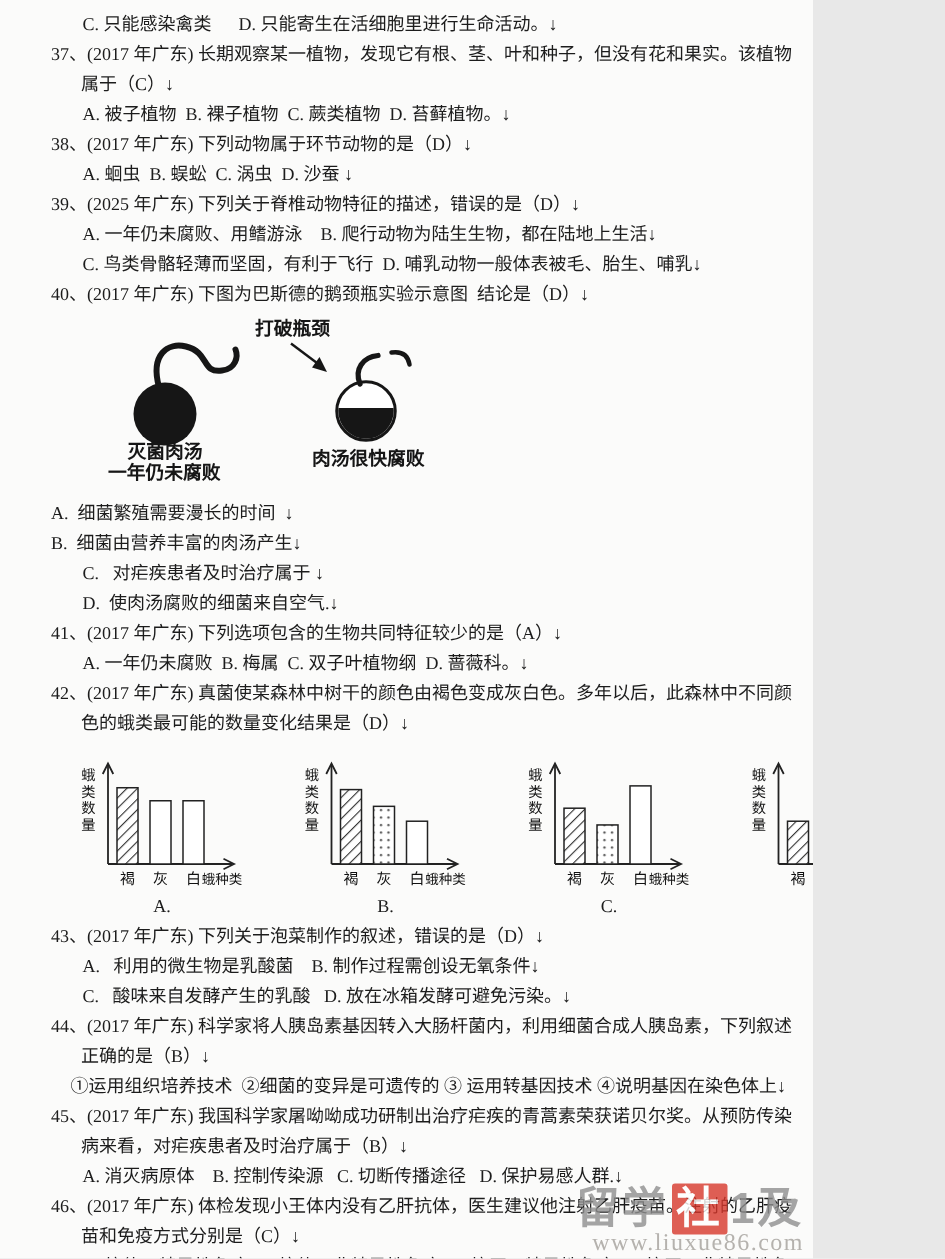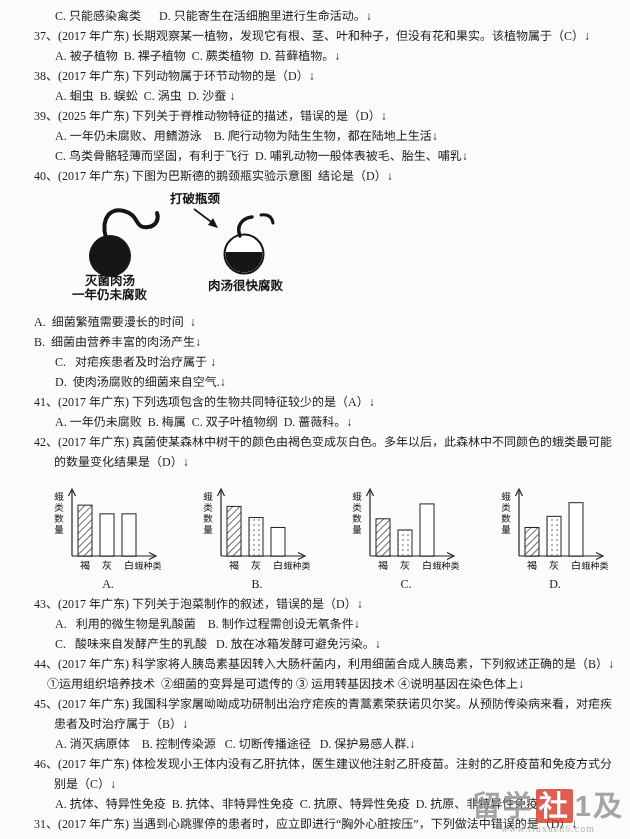--- a/index.html
+++ b/index.html
@@ -1,38 +1,38 @@
 <!DOCTYPE html>
 <html lang="zh-CN"><head>
 <meta charset="utf-8">
 <style>
   html,body{margin:0;padding:0;background:#e8e8e8;}
   .page{
-    position:relative;width:630px;height:839px;overflow:hidden;
+    position:relative;width:542px;height:839px;overflow:hidden;
     background:#fbfbfa;color:#1c1c1c;
     font-family:"Liberation Serif","DejaVu Serif",serif;
     font-size:12px;line-height:20px;
   }
   .content{padding:6px 8px 0 34px;}
   .line{white-space:pre-wrap;}
   .question{padding-left:20px;text-indent:-20px;}
   .option{margin-left:21px;}
   .option-left{margin-left:0;}
   .option-circled{margin-left:13px;}
   .diagram-block{margin:2px 0 2px 24px;}
   .charts-row{display:flex;gap:29px;margin:6px 0 2px 14px;}
   .chart{display:flex;flex-direction:column;align-items:center;}
   .chart-letter{font-size:12px;line-height:16px;margin-top:2px;}
   .watermark{position:absolute;right:6px;bottom:4px;text-align:right;}
   .wm-row{
     font-family:"Liberation Sans","DejaVu Sans",sans-serif;
     font-size:29px;font-weight:bold;color:#8f8f8f;opacity:.8;letter-spacing:2px;line-height:34px;
   }
   .wm-box{display:inline-block;background:#d7372b;color:#fff;padding:0 3px;margin:0 2px;border-radius:2px;}
-  .wm-url{font-size:10px;color:#b5b2ae;letter-spacing:1px;line-height:12px;text-align:center;}
+  .wm-url{font-size:16px;color:#b5b2ae;letter-spacing:1px;line-height:12px;}
 </style>
 </head>
 <body>
 
 <svg width="0" height="0" style="position:absolute">
   <defs>
     <pattern id="pat-hatch" patternUnits="userSpaceOnUse" width="5" height="5" patternTransform="rotate(45)">
       <rect width="5" height="5" fill="#ffffff"></rect>
       <line x1="0" y1="0" x2="0" y2="5" stroke="#333" stroke-width="1.5"></line>
     </pattern>

